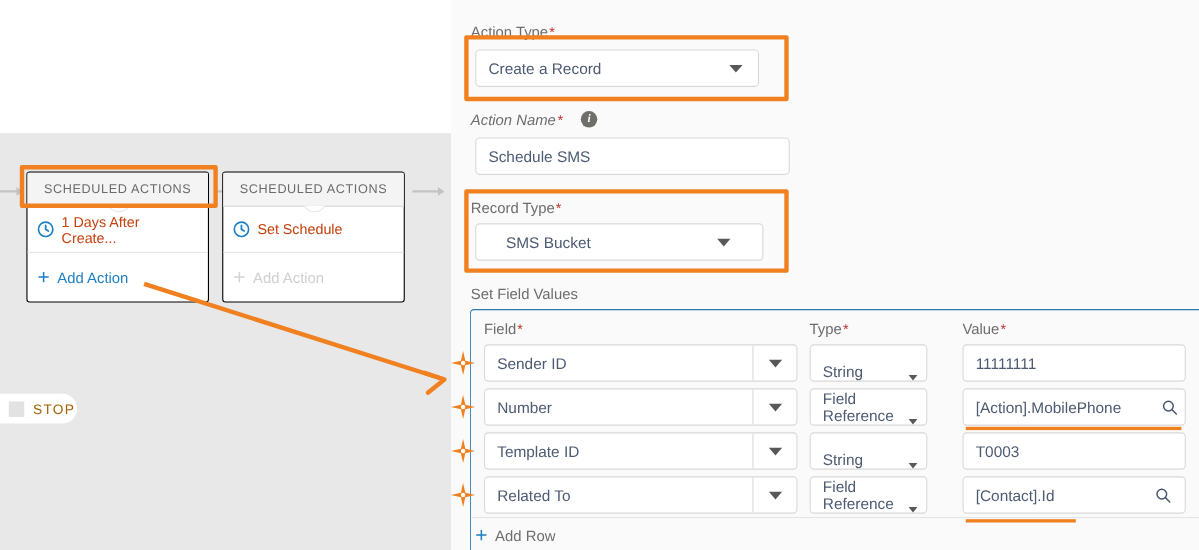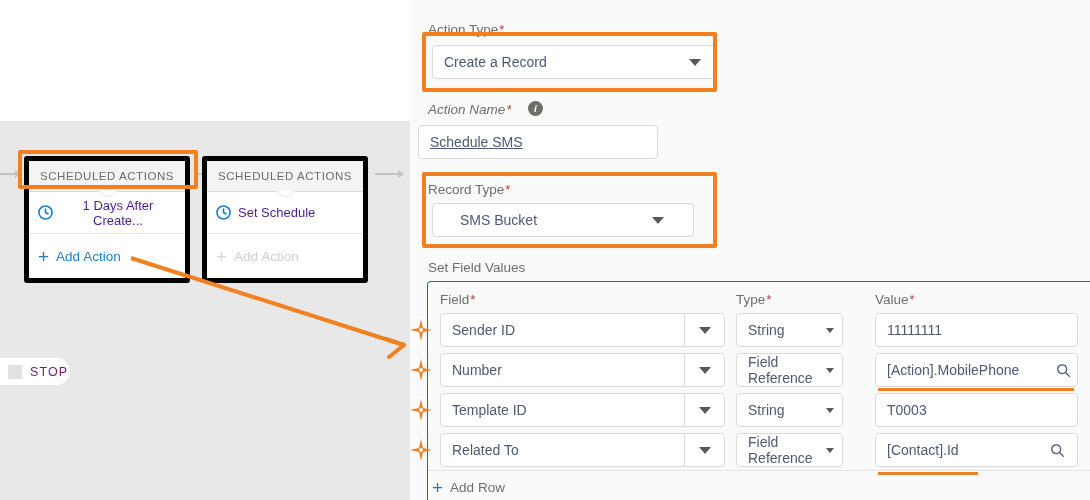--- a/index.html
+++ b/index.html
@@ -19,39 +19,38 @@
     background: #e8e8e8;
   }
   #canvas-white-top {
     position: absolute; left: 0; top: 0; width: 410px; height: 121px;
     background: #ffffff;
   }
 
   .node {
     position: absolute;
     background: #ffffff;
-    border: 5px solid #000000;
+    border: 1px solid #000000;
     border-radius: 3px;
     width: 166px;
-    text-align: center;
   }
   .node-header {
     height: 31px;
     background: #f4f4f4;
     border-bottom: 1px solid #d8d8d8;
     display: flex; align-items: center; justify-content: center;
     font-size: 11.5px; letter-spacing: .55px; color: #6b6b6b;
     font-weight: 400;
   }
   .node-row {
     height: 42px;
     display: flex; align-items: center;
     padding: 0 9px;
     border-bottom: 1px solid #e6e6e6;
-    font-size: 13px; color: #4c1d95;
+    font-size: 13px; color: #c2410c;
     position: relative;
   }
   .node-row:last-child { border-bottom: none; }
   .clock-ic { width: 15px; height: 15px; margin-right: 7px; flex: 0 0 auto; }
   .node-addrow {
     height: 44px; display: flex; align-items: center; padding: 0 9px;
     font-size: 13.5px; color: #1c7fc4;
   }
   .node-addrow.dim { color: #cfcfcf; }
   .plus {
@@ -84,21 +83,21 @@
   #stop-pill {
     position: absolute; left: -18px; top: 358px;
     height: 27px; width: 88px;
     background: #ffffff; border-radius: 14px;
     display: flex; align-items: center;
   }
   #stop-sq {
     width: 14px; height: 14px; background: #e2e2e2;
     margin-left: 26px; margin-right: 8px; flex: 0 0 auto;
   }
-  #stop-label { font-size: 12.5px; letter-spacing: 1.1px; color: #701a75; }
+  #stop-label { font-size: 12.5px; letter-spacing: 1.1px; color: #a16207; }
 
   
   #hl-sched {
     position: absolute; left: 18px; top: 150px;
     width: 180px; height: 39px;
     border: 4px solid #f08020;
     border-radius: 2px;
     pointer-events: none;
   }
 
@@ -172,21 +171,21 @@
   }
   .cell-field {
     position: absolute; width: 285px; height: 34px;
     background:#fff; border:1px solid #d9d9d9; border-radius:4px;
     display:flex; align-items:center;
   }
   .cell-field .txt { padding-left: 11px; font-size: 14px; color:#4c5a72; }
   .cell-type {
     position: absolute; width: 107px; height: 34px;
     background:#fff; border:1px solid #d9d9d9; border-radius:4px;
-    display:flex; align-items:center; justify-content:space-between;
+    display:flex; align-items:flex-end; justify-content:space-between;
     padding: 0 8px 0 11px;
     font-size: 14px; color:#4c5a72;
   }
   .cell-value {
     position: absolute; width: 203px; height: 34px;
     background:#fff; border:1px solid #d9d9d9; border-radius:4px;
     display:flex; align-items:center; justify-content:space-between;
     padding: 0 9px 0 11px;
     font-size: 14px; color:#4c5a72;
   }
@@ -260,31 +259,31 @@
     </div>
 
     <div id="hl-sched"></div>
   </div>
 
   <div id="panel">
 
     <div class="flabel" style="left:18px; top:22px;">
       <span>Action Type</span><span class="req">*</span>
     </div>
-    <div class="inputbox" style="left:22px; top:45px; width:284px; justify-content:space-between; padding-right:14px;text-align:right;">
+    <div class="inputbox" style="left:22px; top:45px; width:258px; justify-content:space-between; padding-right:14px;text-align:right;">
       <span class="txt">Create a Record</span>
       <span class="caret"></span>
     </div>
     <div class="hlbox" style="left:12px; top:32px; width:295px; height:60px;"></div>
 
     <div class="flabel" style="left:18px; top:102px;font-style:italic;">
       <span>Action Name</span><span class="req">*</span>
     </div>
     <div class="info-ic" style="left:118px; top:101px;">i</div>
-    <div class="inputbox" style="left:8px; top:125px; width:240px;text-decoration:underline;">
+    <div class="inputbox" style="left:22px; top:125px; width:286px;">
       <span class="txt">Schedule SMS</span>
     </div>
 
     <div class="flabel" style="left:18px; top:182px;">
       <span>Record Type</span><span class="req">*</span>
     </div>
     <div class="inputbox" style="left:22px; top:203px; width:262px; padding:16px;">
       <span class="txt" style="flex:1 1 auto;">SMS Bucket</span>
       <span class="split-arrow">
         <span class="caret"></span>

